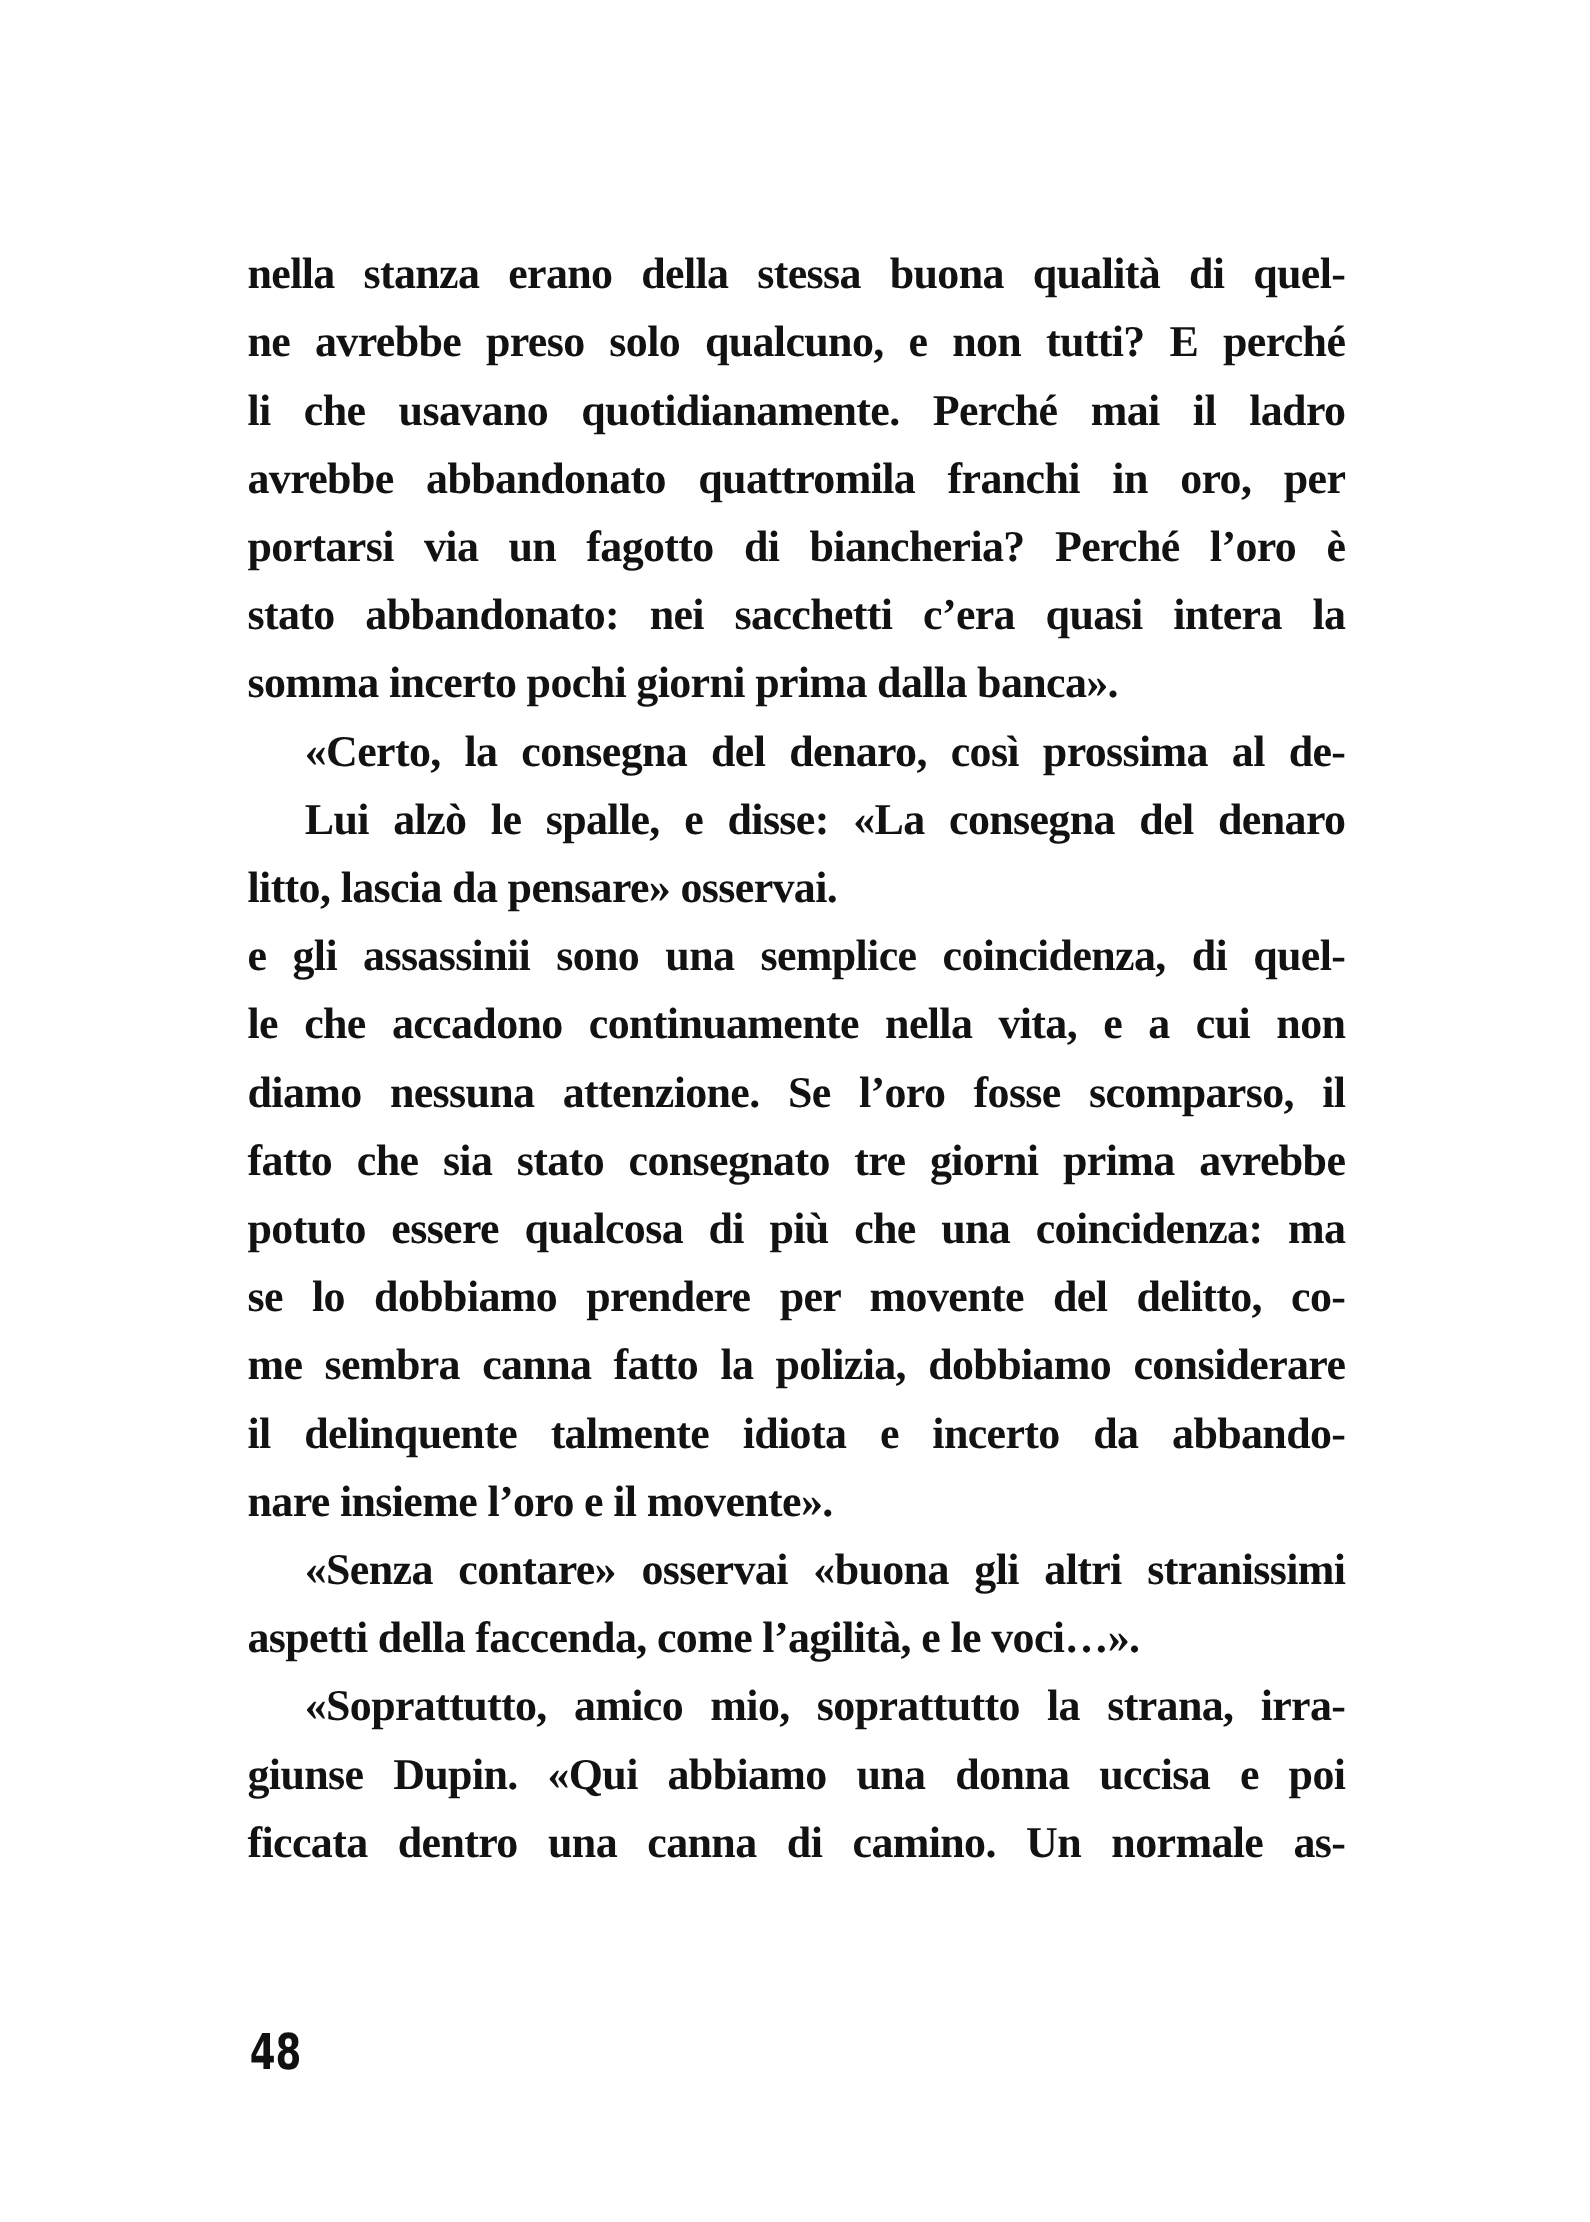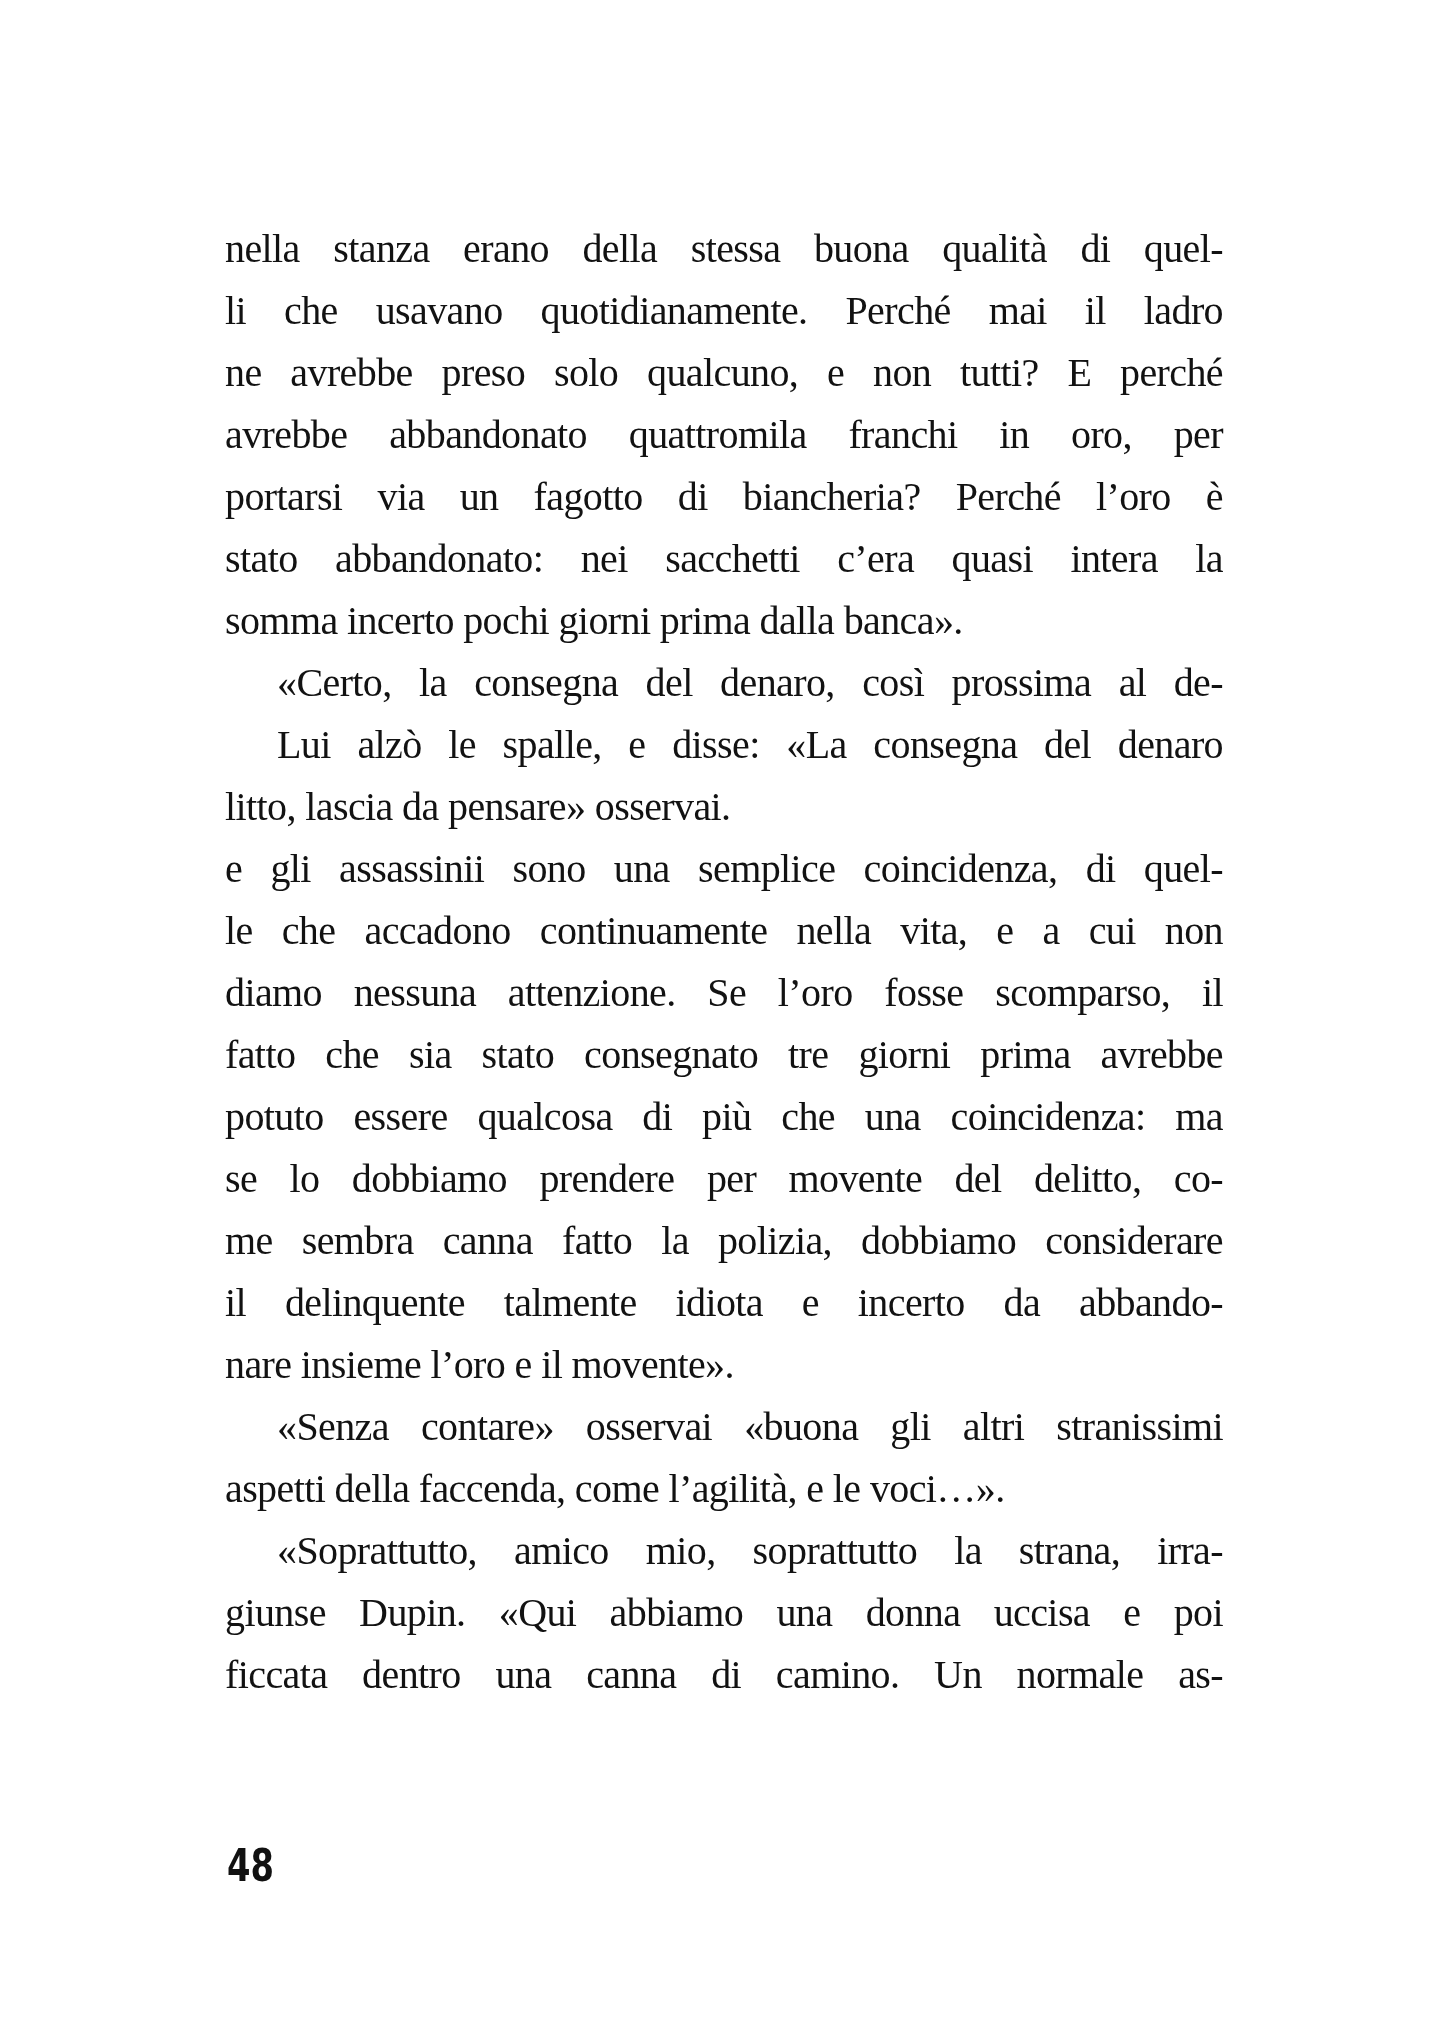--- a/index.html
+++ b/index.html
@@ -22,20 +22,21 @@
     color: #121212;
     font-size: 40px;
     letter-spacing: -0.015em;
   }
   .line {
     height: 62px;
     line-height: 62px;
     text-align: justify;
     text-align-last: justify;
     white-space: normal;
+    font-weight: bold;
   }
   .line.para-end {
     text-align: left;
     text-align-last: left;
   }
   .line.indent {
     padding-left: 52px;
   }
   .page-number {
     position: absolute;
@@ -49,22 +50,22 @@
     transform: scaleX(0.75);
     transform-origin: left center;
   }
 </style>
 </head>
 <body>
 
 <div class="page">
   <div class="text-block" id="text-block">
       <div class="line">nella stanza erano della stessa buona qualità di quel-</div>
+      <div class="line">ne avrebbe preso solo qualcuno, e non tutti? E perché</div>
       <div class="line">li che usavano quotidianamente. Perché mai il ladro</div>
-      <div class="line">ne avrebbe preso solo qualcuno, e non tutti? E perché</div>
       <div class="line">avrebbe abbandonato quattromila franchi in oro, per</div>
       <div class="line">portarsi via un fagotto di biancheria? Perché l’oro è</div>
       <div class="line">stato abbandonato: nei sacchetti c’era quasi intera la</div>
       <div class="line para-end">somma incerto pochi giorni prima dalla banca».</div>
       <div class="line indent">«Certo, la consegna del denaro, così prossima al de-</div>
       <div class="line indent">Lui alzò le spalle, e disse: «La consegna del denaro</div>
       <div class="line para-end">litto, lascia da pensare» osservai.</div>
       <div class="line">e gli assassinii sono una semplice coincidenza, di quel-</div>
       <div class="line">le che accadono continuamente nella vita, e a cui non</div>
       <div class="line">diamo nessuna attenzione. Se l’oro fosse scomparso, il</div>

